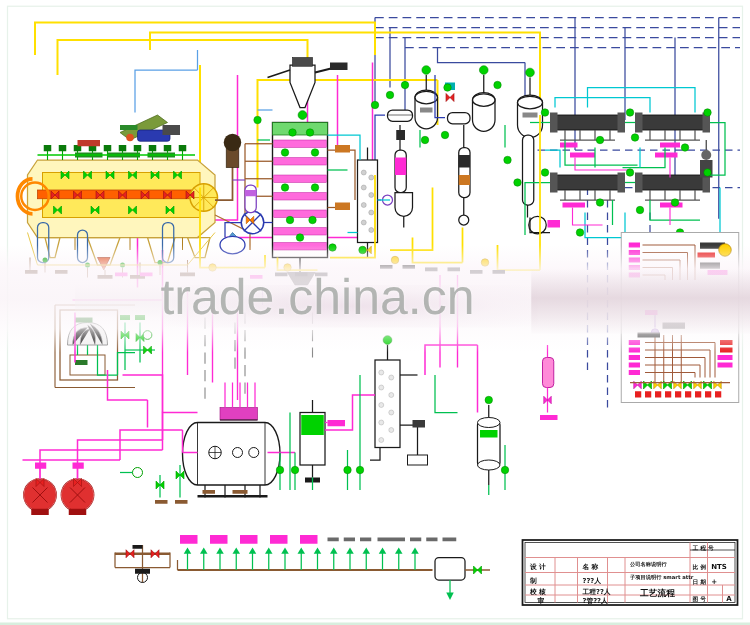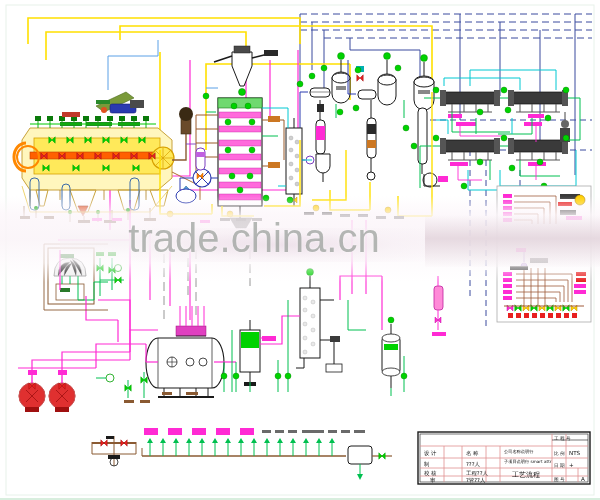--- a/index.html
+++ b/index.html
@@ -20,20 +20,21 @@
     content: "";
     position: absolute;
     left: 0; right: 0; bottom: 0;
     height: 2px;
     background: #d8eede;
     pointer-events: none;
   }
   #drawing {
     position: absolute;
     inset: 0;
+    font-weight: bold;
   }
   #drawing svg { display: block; }
 
   
   #watermark {
     position: absolute;
     left: 0;
     top: 208px;
     width: 508px;
     height: 60px;

